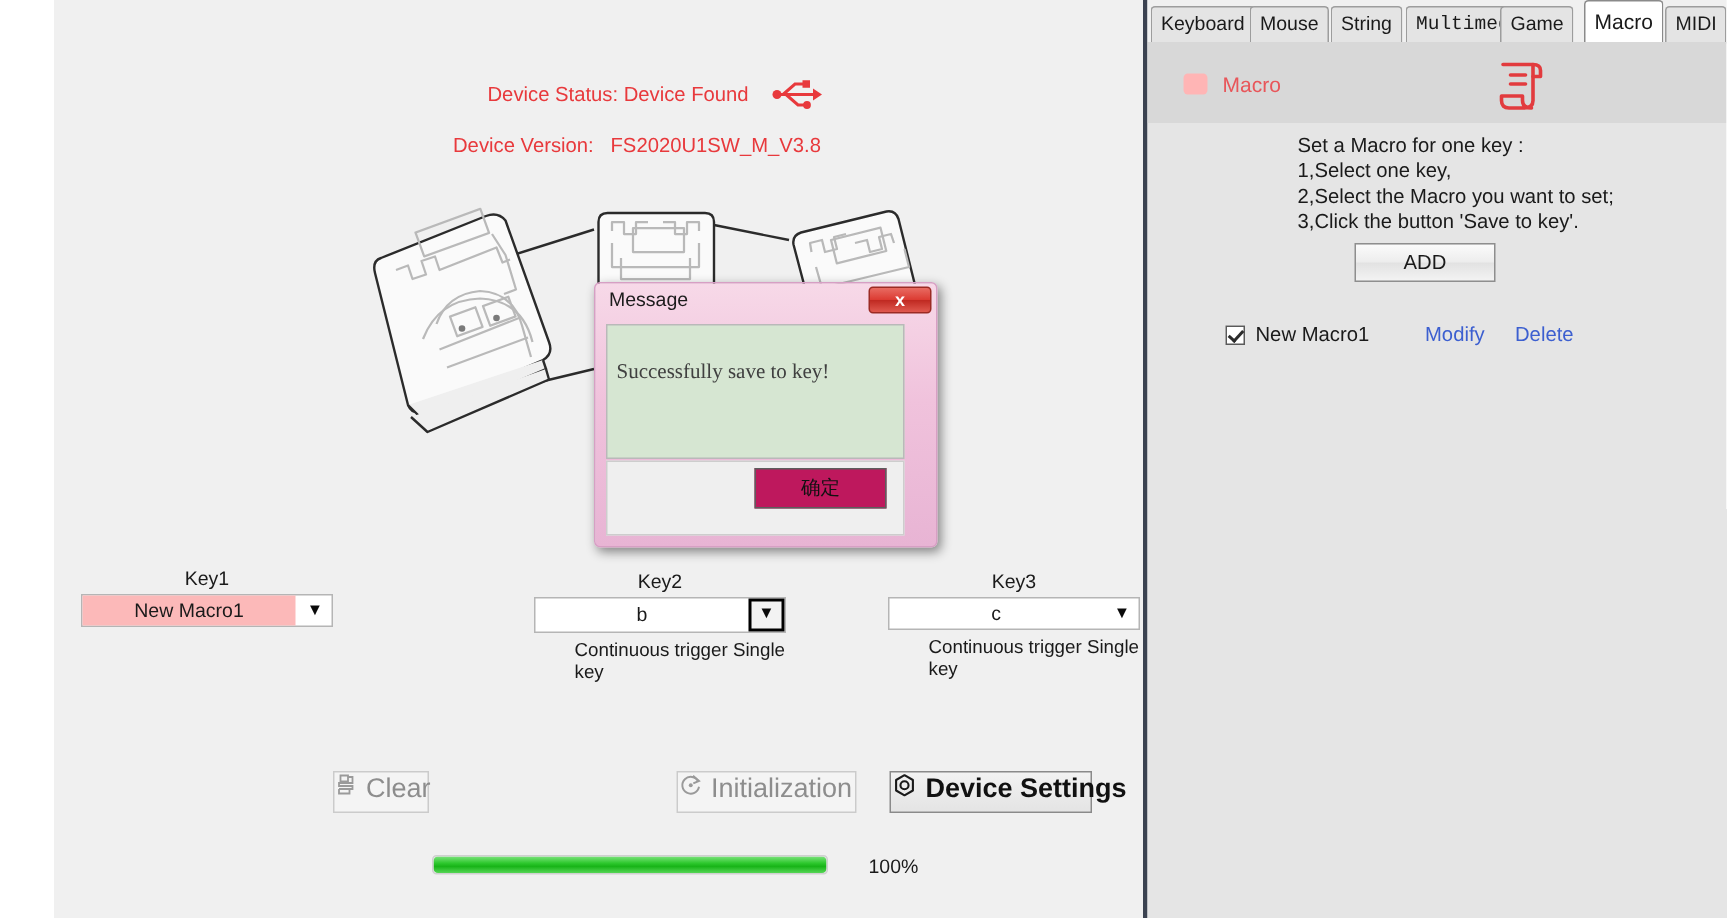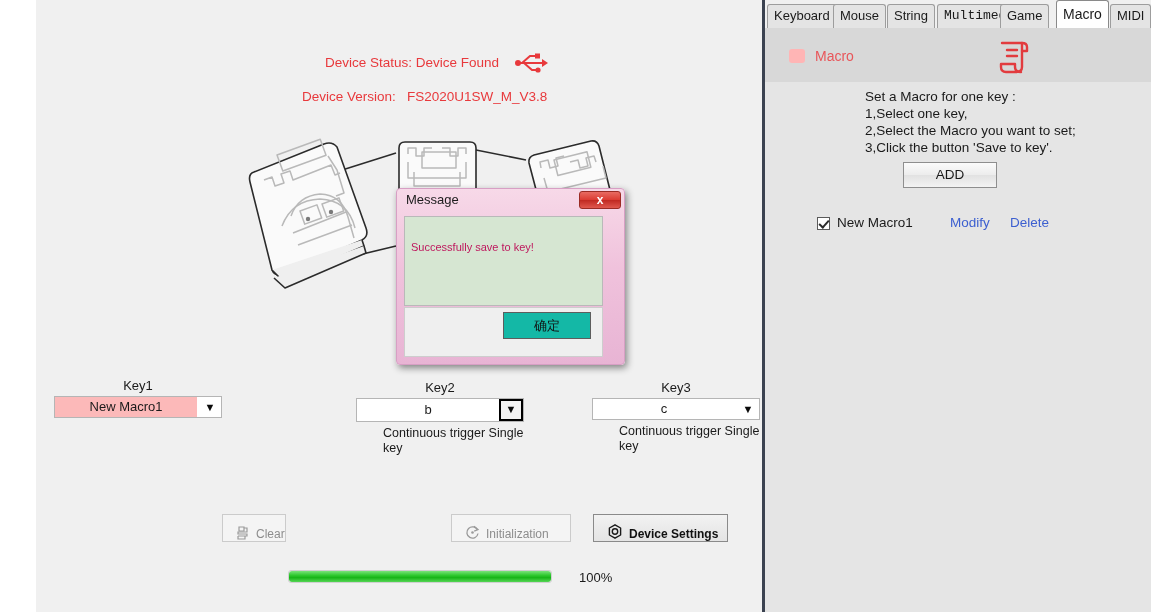--- a/index.html
+++ b/index.html
@@ -95,36 +95,37 @@
     position: absolute;
     left: 8px; top: 28px;
     width: 199px; height: 90px;
     background: #d6e6d2;
     border: 1px solid #b9b9b9;
     box-sizing: border-box;
   }
   #dialog-message {
     position: absolute;
     left: 15px; top: 53px;
-    font-size: 11px;
-    color: #be185d;
+    font-size: 14px;
+    color: #404040;
+    font-family: Liberation Serif, serif;
   }
   #dialog-footer {
     position: absolute;
     left: 8px; top: 119px;
     width: 199px; height: 50px;
     background: #efefef;
     border: 1px solid #cdcdcd;
     box-sizing: border-box;
   }
   #dialog-ok-button {
     position: absolute;
     left: 107px; top: 124px;
     width: 88px; height: 27px;
-    background: #14b8a6;
+    background: #be185d;
     border: 1px solid #5d5d5d;
     box-sizing: border-box;
     font-size: 13px;
     color: #111;
     text-align: center;
     line-height: 25px;
     cursor: pointer;
     font-family: "DejaVu Sans", sans-serif;
   }
 
@@ -196,24 +197,24 @@
     left: 186px; top: 512px;
     width: 520px; height: 32px;
   }
   .tool-button {
     position: absolute;
     height: 28px;
     background: #f4f4f4;
     border: 1px solid #cbcbcb;
     box-sizing: border-box;
     display: flex;
-    align-items: flex-end;
+    align-items: flex-start;
     gap: 5px;
-    padding: 0 12px;
-    font-size: 12px;
+    padding: 0 0;
+    font-size: 18px;
     color: #8d8d8d;
     cursor: pointer;
     white-space: nowrap;
   }
   .tool-button.enabled {
     background: linear-gradient(180deg,#f2f2f2,#e4e4e4);
     border: 1px solid #8a8a8a;
     color: #111;
     font-weight: bold;
   }

